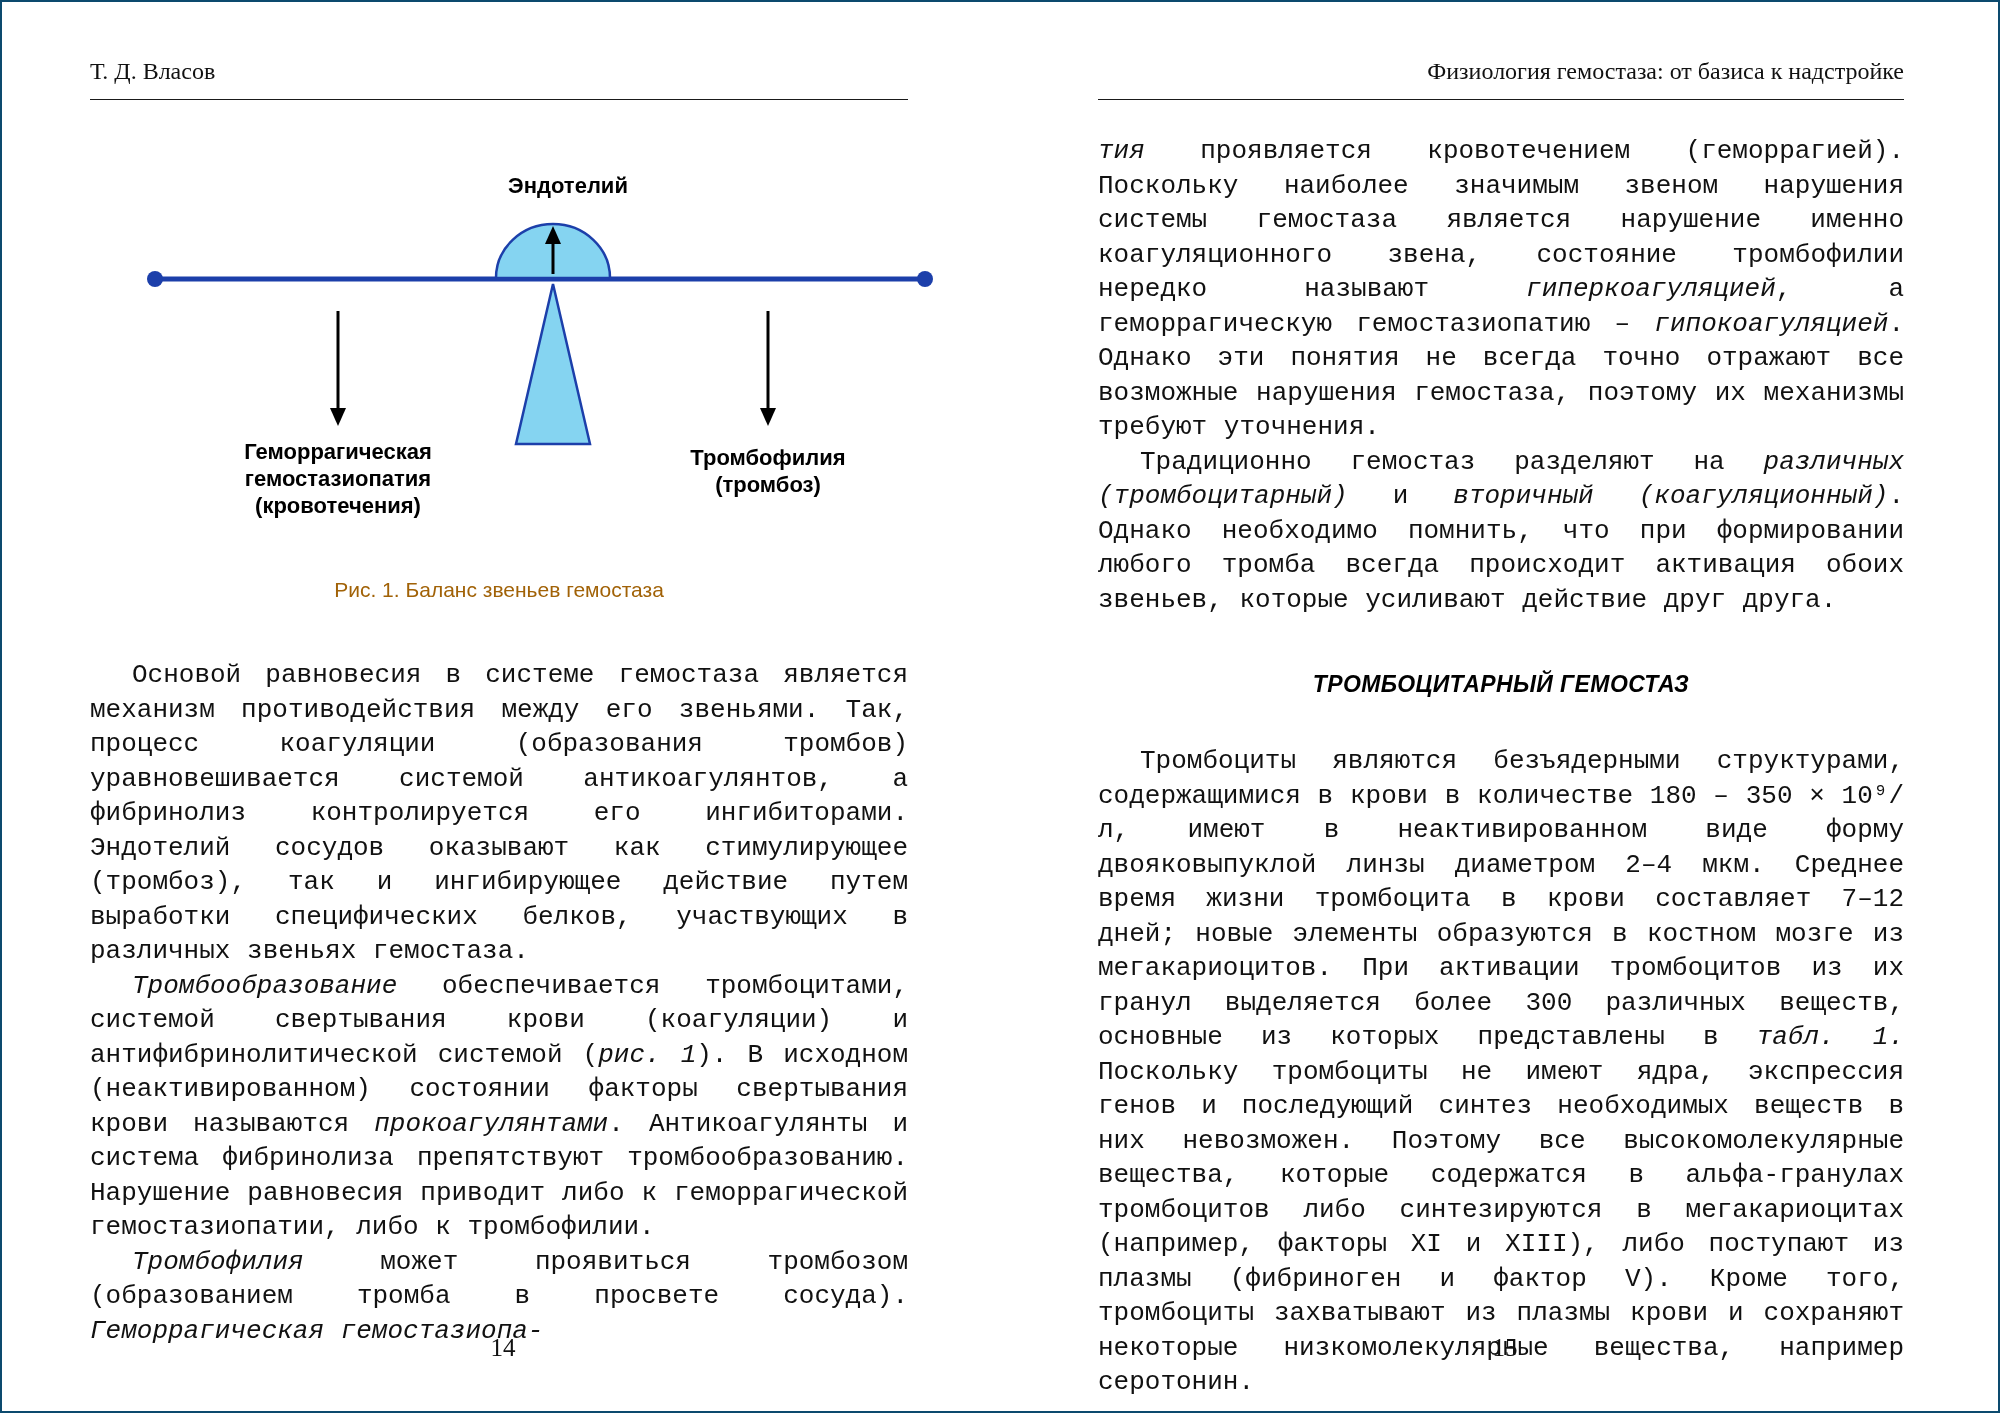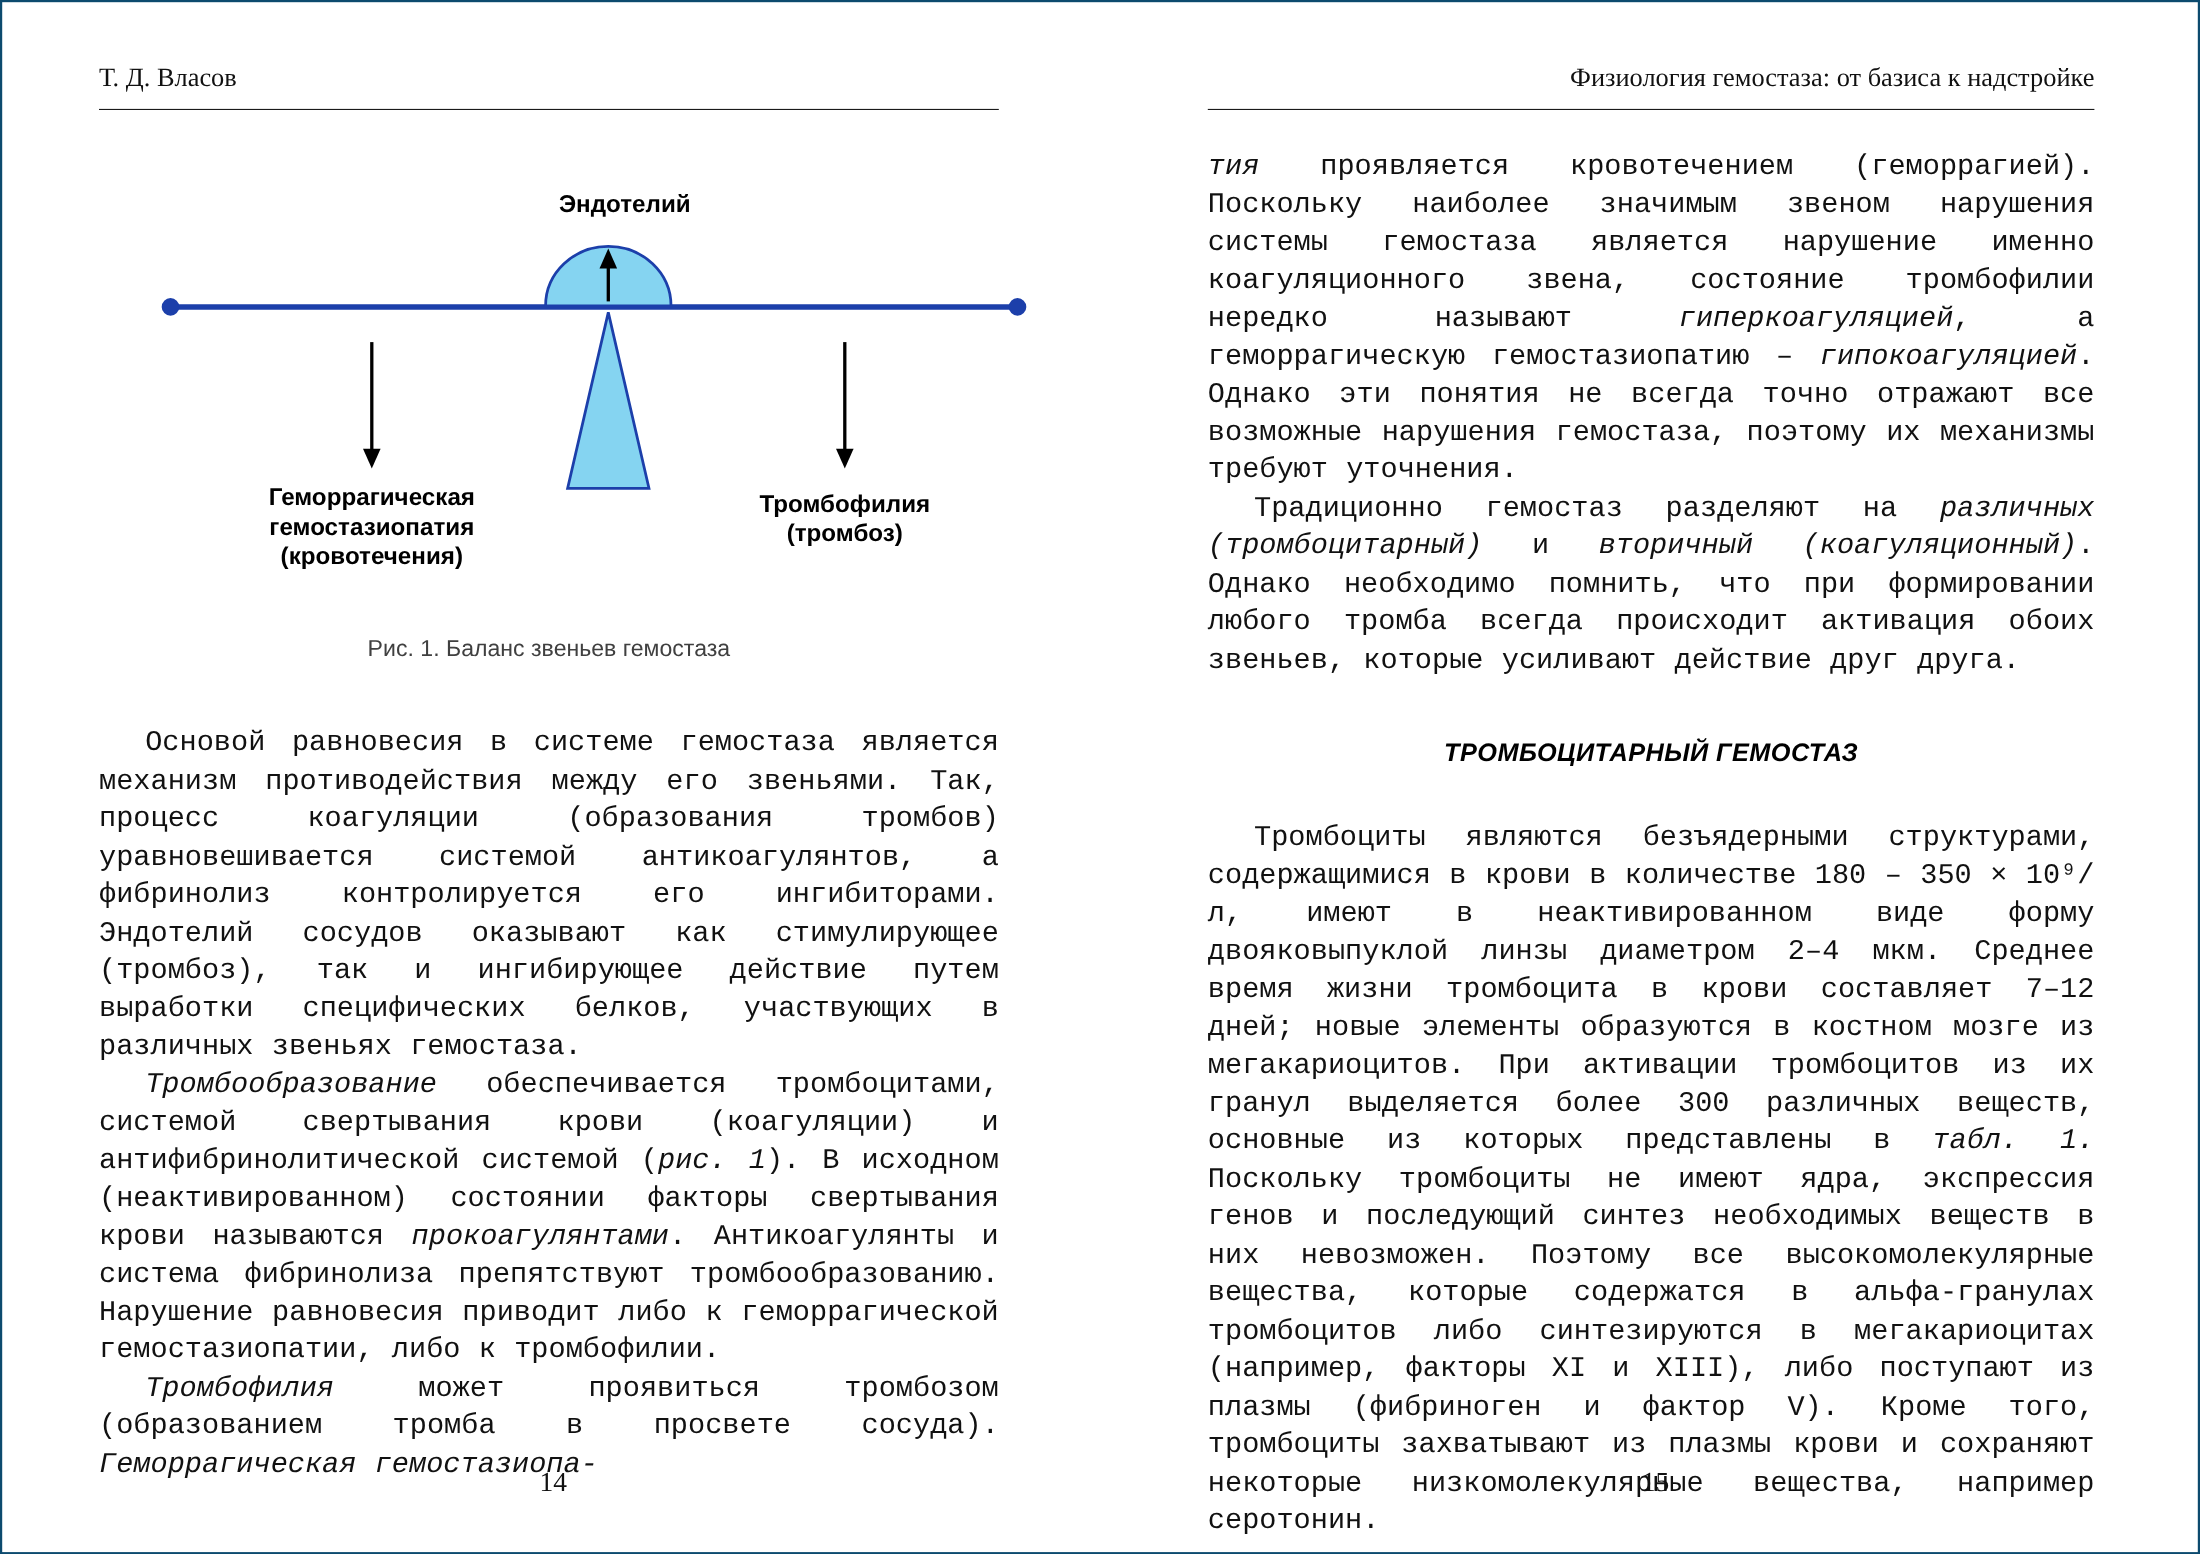--- a/index.html
+++ b/index.html
@@ -61,21 +61,21 @@
     stroke-width: 2.5;
   }
   .arrow-line { stroke: var(--fig-arrow, #000); stroke-width: 3; }
   .arrow-head { fill: var(--fig-arrow, #000); }
 
   .fig-caption {
     margin-top: 40px;
     text-align: center;
     font-family: "Liberation Sans", sans-serif;
     font-size: 21px;
-    color: #404040;
+    color: #a16207;
   }
 
   
   .body-text { margin-top: 56px; font-family: Liberation Mono, monospace; }
   .page-right .body-text { margin-top: 34px; }
   .body-text p {
     margin: 0;
     text-align: justify;
     font-size: 26px;
     line-height: 34.5px;

